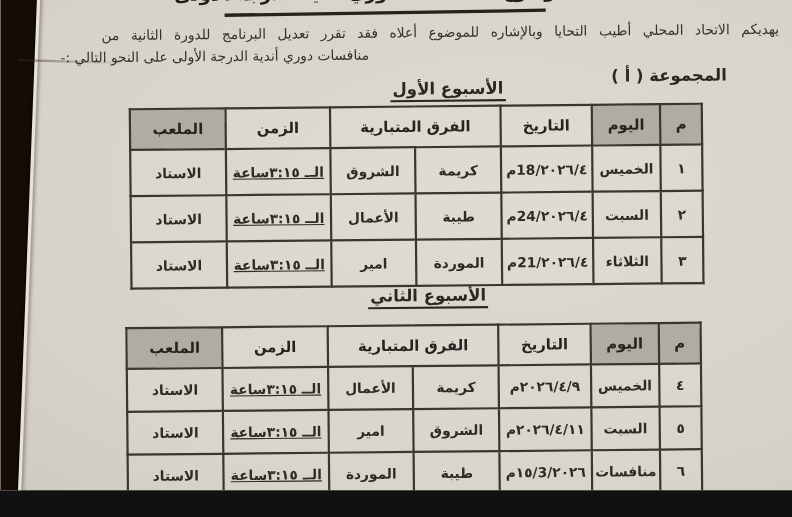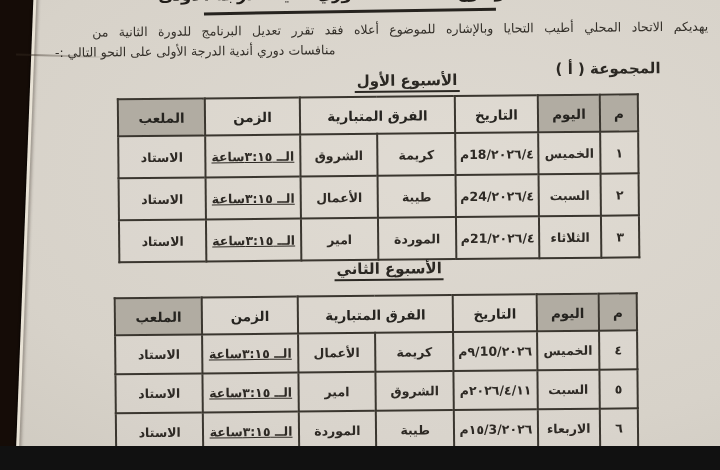--- a/index.html
+++ b/index.html
@@ -173,38 +173,38 @@
           <th>التاريخ</th>
           <th colspan="2">الفرق المتبارية</th>
           <th>الزمن</th>
           <th class="shade">الملعب</th>
         </tr>
       </thead>
       <tbody id="t2-body">
           <tr>
             <td class="c-no">٤</td>
             <td class="c-day">الخميس</td>
-            <td class="c-date">٢٠٢٦/10/٩م</td>
+            <td class="c-date">٢٠٢٦/٤/٩م</td>
             <td class="c-team">كريمة</td>
             <td class="c-team">الأعمال</td>
             <td class="c-time">الــ ٣:١٥ساعة</td>
             <td class="c-venue">الاستاد</td>
           </tr>
           <tr>
             <td class="c-no">٥</td>
             <td class="c-day">السبت</td>
             <td class="c-date">٢٠٢٦/٤/١١م</td>
             <td class="c-team">الشروق</td>
             <td class="c-team">امير</td>
             <td class="c-time">الــ ٣:١٥ساعة</td>
             <td class="c-venue">الاستاد</td>
           </tr>
           <tr>
             <td class="c-no">٦</td>
-            <td class="c-day">الاربعاء</td>
+            <td class="c-day">منافسات</td>
             <td class="c-date">٢٠٢٦/3/١٥م</td>
             <td class="c-team">طيبة</td>
             <td class="c-team">الموردة</td>
             <td class="c-time">الــ ٣:١٥ساعة</td>
             <td class="c-venue">الاستاد</td>
           </tr>
         </tbody>
     </table>
 
     <div class="wtitle wtitle3">الأسبوع الثالث</div>

